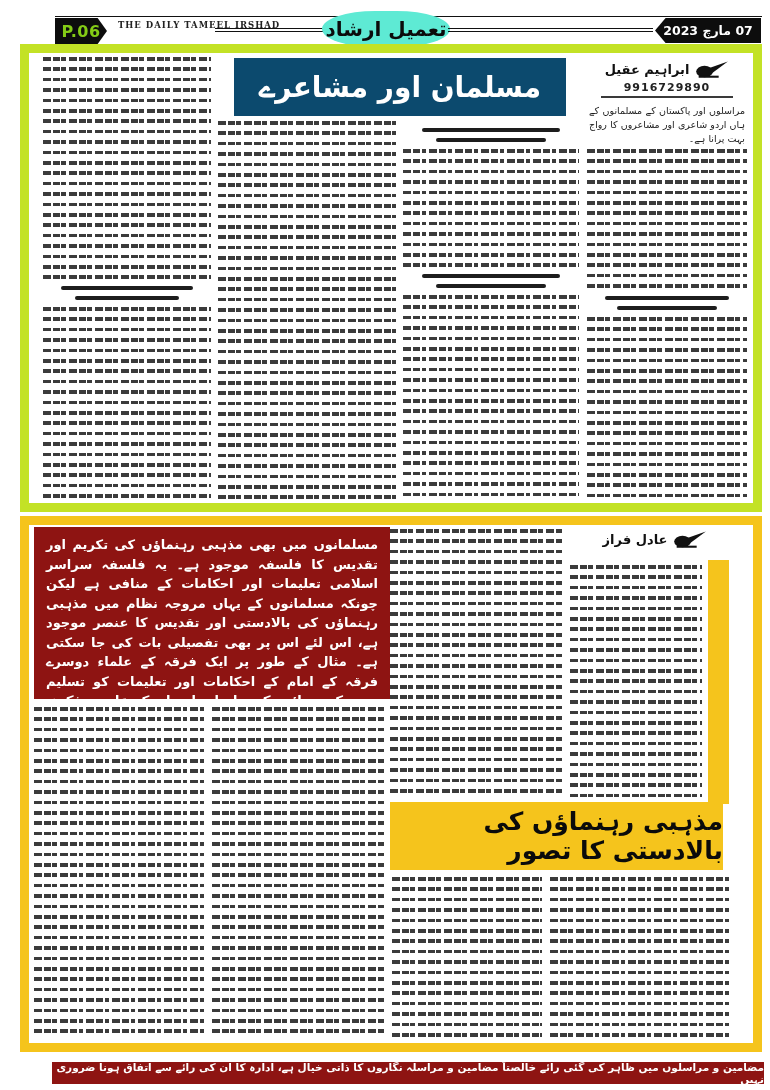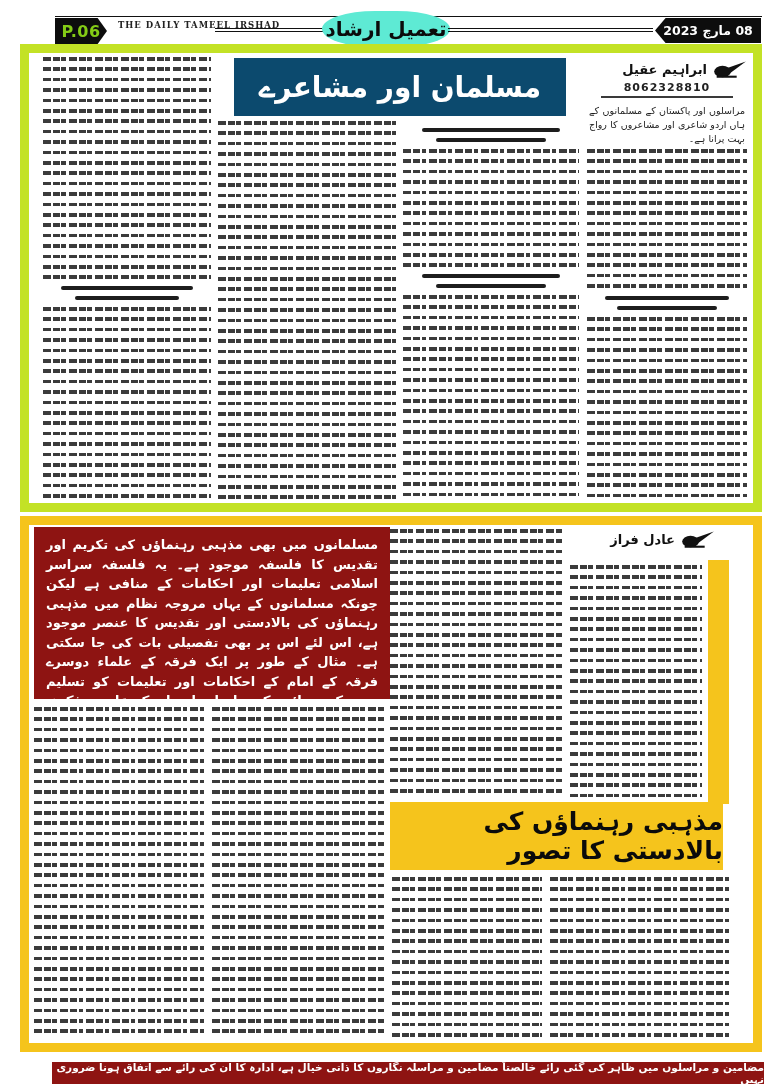--- a/index.html
+++ b/index.html
@@ -49,21 +49,21 @@
   .grow { flex:1 1 auto; }
   .couplet { display:flex; flex-direction:column; align-items:center; gap:6px;
              padding:7px 0; }
   .couplet i { display:block; height:4px; background:#1d1d1d; border-radius:2px; }
   .couplet i:nth-child(1){ width:78%; } .couplet i:nth-child(2){ width:62%; }
 
   
   .title1 { position:absolute; left:205px; top:5px; width:332px; height:58px; background:#0c4a6e;
             color:#fff; display:flex; align-items:center; justify-content:center; }
   .title1 span { font-size:28px; font-weight:bold; direction:rtl; transform:scaleY(1.05); }
-  .byline { display:flex; align-items:center; justify-content:flex-start; gap:6px; direction:rtl; }
+  .byline { display:flex; align-items:center; justify-content:center; gap:6px; direction:rtl; }
   .byline .nm { font-size:13px; font-weight:bold; color:#111; }
   .phone { text-align:center; font-size:11px; font-weight:bold; color:#222; letter-spacing:1px;
            border-bottom:2px solid #3a3a3a; padding-bottom:2px; margin:2px auto 6px; width:82%; }
   .opening { direction:rtl; text-align:justify; font-size:9.5px; line-height:1.45; color:#1c1c1c;
              padding:0 2px 4px; }
 
   
   .introbox { position:absolute; left:5px; top:2px; width:356px; height:172px; background:#8e1412;
               color:#fff; padding:8px 12px; direction:rtl; text-align:justify;
               font-size:13px; font-weight:bold; line-height:1.5; overflow:hidden; }
@@ -84,41 +84,41 @@
 
 <div id="masthead">
   <div class="mast-topline"></div>
   <div class="pagenum">P.06</div>
   <div class="papernameen">The Daily Tameel Irshad</div>
   <div class="rule2 rule-left"></div>
   <div class="mast-oval">
     <span>تعمیل ارشاد</span>
   </div>
   <div class="rule2 rule-right"></div>
-  <div class="datebox">08 مارچ 2023</div>
+  <div class="datebox">07 مارچ 2023</div>
 </div>
 
 <div id="art1">
   <div class="inner">
     <div class="title1">
       <span>مسلمان اور مشاعرے</span>
     </div>
 
     <div class="col" style="left:558px; top:6px; width:160px; height:440px;">
       <div class="byline">
         <span class="penicon">
           <svg width="34" height="20" viewBox="0 0 40 24">
             <ellipse cx="11" cy="15" rx="10" ry="7" fill="#111"></ellipse>
             <polygon points="16,11 39,3 20,17" fill="#111"></polygon>
             <rect x="4" y="20" width="24" height="2.5" fill="#111"></rect>
           </svg>
         </span>
         <span class="nm">ابراہیم عقیل</span>
       </div>
-      <div class="phone">8062328810</div>
+      <div class="phone">9916729890</div>
       <div class="opening">مراسلوں اور پاکستان کے مسلمانوں کے ہاں اردو شاعری اور مشاعروں کا رواج بہت پرانا ہے۔</div>
       <div class="dense fill" style="height:140px;"></div>
       <div class="couplet">
           <i></i>
           <i></i>
         </div>
       <div class="dense fill grow"></div>
     </div>
 
     <div class="col" style="left:374px; top:68px; width:176px; height:378px;">

